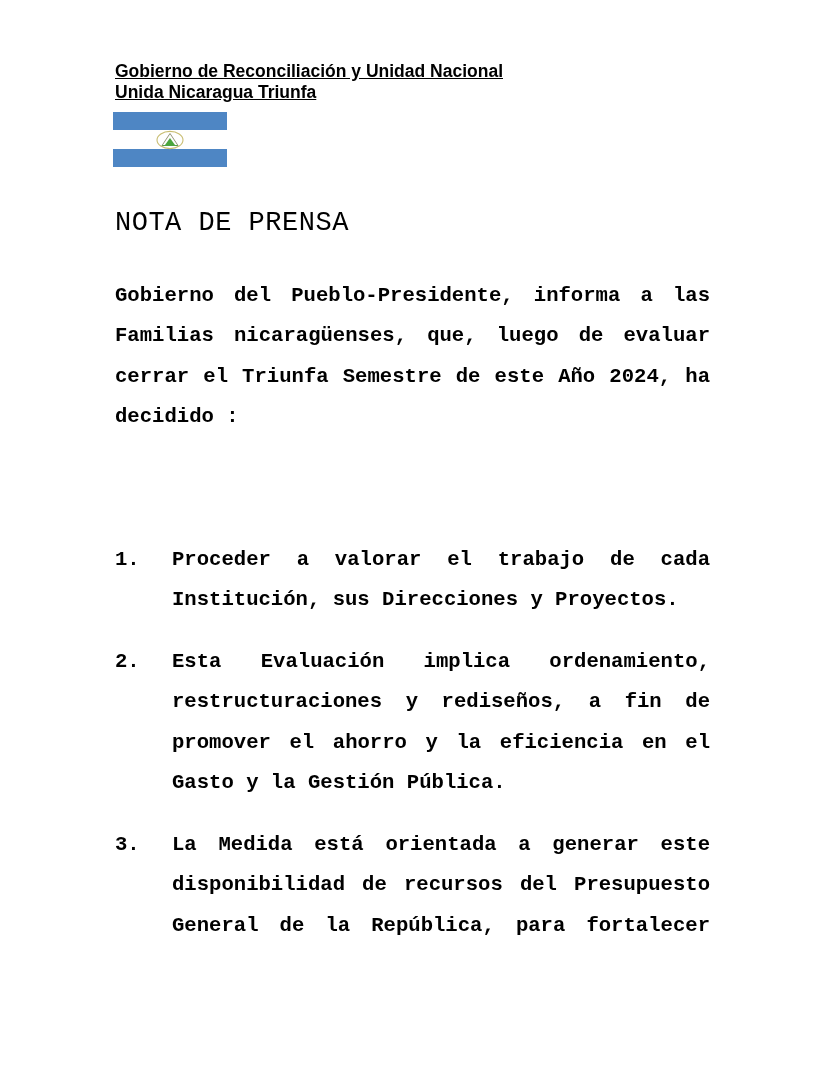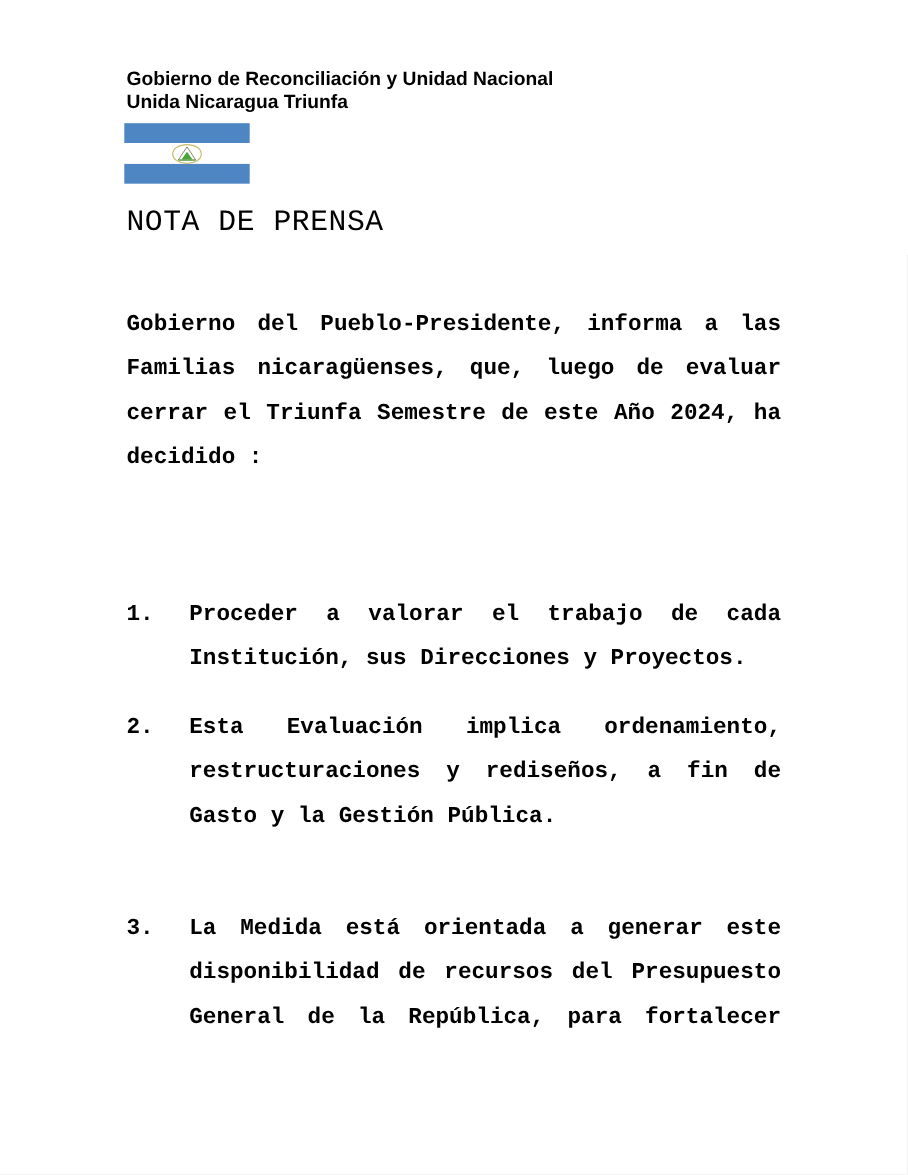--- a/index.html
+++ b/index.html
@@ -10,39 +10,39 @@
     background:#ffffff;
     color:#000;
     font-family:"Liberation Mono", monospace;
     overflow:hidden;
   }
   
   .letterhead {
     position:absolute; left:115px; top:61px;
     font-family:"Liberation Sans", sans-serif;
     font-weight:bold; font-size:17.5px; line-height:21px;
-    color:#000; white-space:nowrap;
+    color:#000; white-space:nowrap;text-decoration:underline;
   }
   
   .flag {
     position:absolute; left:113px; top:112px;
     width:114px; height:55px;
     display:flex; flex-direction:column;
   }
   .flag .stripe { flex:1 1 0; }
   .stripe-blue { background:#4e86c4; }
   .stripe-white { background:#ffffff; }
   .flag .emblem {
     position:absolute; left:50%; top:50%;
     width:30px; height:20px;
     margin-left:-15px; margin-top:-10px;
   }
   
   .doc-title {
-    position:absolute; left:115px; top:188px;
+    position:absolute; left:115px; top:208px;
     font-size:27px; font-weight:400; line-height:30px;
     letter-spacing:0.5px; white-space:nowrap;
   }
   
   .body-block {
     position:absolute; left:115px; width:595px;
     font-size:20.6px; font-weight:bold; line-height:40.3px;
   }
   .block-paragraph { top:276px; }
   .block-item-1 { top:540px; }
@@ -91,20 +91,21 @@
       <div class="jline">Proceder a valorar el trabajo de cada</div>
       <div class="lline">Institución, sus Direcciones y Proyectos.</div>
     </div>
   </div>
 
   <div class="body-block block-item-2 list-item">
     <div class="num">2.</div>
     <div class="itext">
       <div class="jline">Esta Evaluación implica ordenamiento,</div>
       <div class="jline">restructuraciones y rediseños, a fin de</div>
+      <div class="jline">promover el ahorro y la eficiencia en el</div>
       <div class="lline">Gasto y la Gestión Pública.</div>
     </div>
   </div>
 
   <div class="body-block block-item-3 list-item">
     <div class="num">3.</div>
     <div class="itext">
       <div class="jline">La Medida está orientada a generar este</div>
       <div class="jline">disponibilidad de recursos del Presupuesto</div>
       <div class="jline">General de la República, para fortalecer</div>

